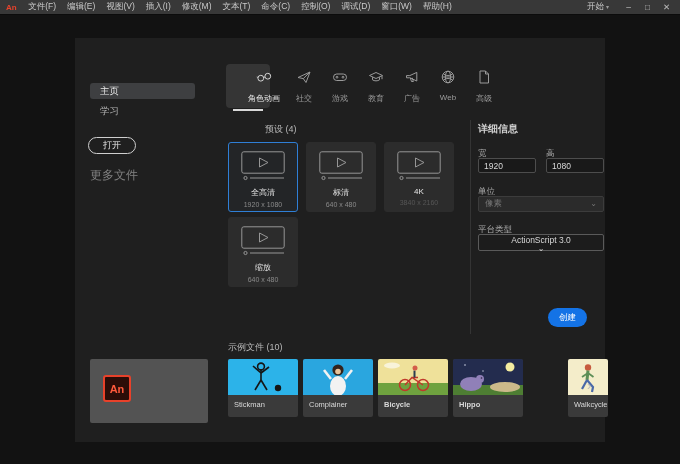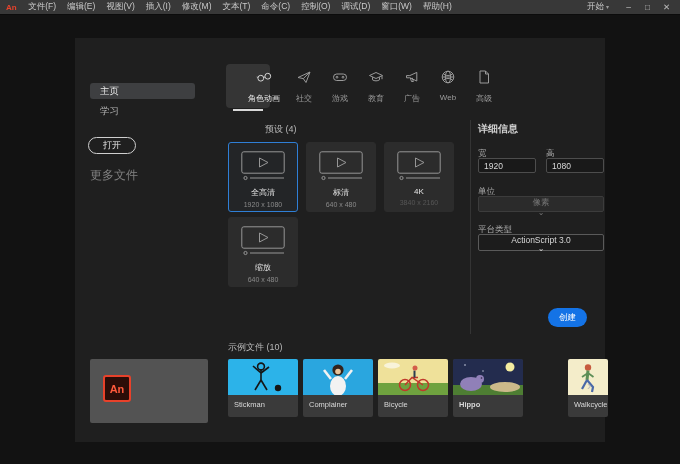--- a/index.html
+++ b/index.html
@@ -52,21 +52,21 @@
 
   
   .v-divider { position:absolute; left:395px; top:82px; width:1px; height:214px; background:#343434; }
   .details-header { position:absolute; left:403px; top:84px; font-size:10px; font-weight:bold; color:#d0d0d0; }
   .fld-label { position:absolute; font-size:8.5px; color:#a8a8a8; }
   .fld-label.dotted { border-bottom:1px dotted #7a7a7a; padding-bottom:1px; }
   .txt-input { position:absolute; width:58px; height:15px; background:#191919; border:1px solid #4d4d4d;
                border-radius:2px; color:#d8d8d8; font-size:8.5px; padding:0 5px; font-family:inherit; }
   .dd { position:absolute; width:126px; height:16px; border-radius:2px; display:flex; align-items:center;
         justify-content:space-between; padding:0 6px; font-size:8.5px; cursor:pointer; }
-  .dd.disabled { background:#2b2b2b; border:1px solid #3c3c3c; color:#757575; cursor:default;flex-direction:column; }
+  .dd.disabled { background:#2b2b2b; border:1px solid #3c3c3c; color:#757575; cursor:default; }
   .dd.active { background:#1c1c1c; border:1px solid #5a5a5a; color:#d8d8d8; }
   .dd-glyph { font-size:8px; line-height:8px; }
   .create-btn { position:absolute; left:473px; top:270px; width:39px; height:19px; line-height:19px;
                 background:#1473e6; border-radius:10px; color:#fff; font-size:8.5px; text-align:center; cursor:pointer; }
 
   
   .sample-card { position:absolute; top:321px; width:70px; border-radius:2px; overflow:hidden;
                  background:#3a3a3a; cursor:pointer; }
   .sample-card.narrow { width:40px;margin-left:40px; }
   .sample-thumb { display:block; }
@@ -290,21 +290,21 @@
           <line x1="33" y1="14" x2="25" y2="7"></line>
             <line x1="33" y1="14" x2="41" y2="8"></line>
           <line x1="33" y1="21" x2="27" y2="31"></line>
             <line x1="33" y1="21" x2="39" y2="31"></line>
         </g>
         <circle cx="50" cy="29" r="3.2" fill="#151515"></circle>
       </svg>
       <div class="sample-name">Stickman</div>
     </div>
 
-    <div class="sample-card" style="left:303px;">
+    <div class="sample-card" style="left:303px;font-weight:bold;">
       <svg class="sample-thumb" width="70" height="36" viewBox="0 0 70 36">
         <rect width="70" height="36" fill="#efe19a"></rect>
         <ellipse cx="14" cy="6.5" rx="8" ry="3" fill="#f8f3d9"></ellipse>
         <rect y="24" width="70" height="12" fill="#6fa23f"></rect>
         <g stroke="#c0392b" stroke-width="1.5" fill="none">
           <circle cx="27" cy="26" r="5.5"></circle>
             <circle cx="45" cy="26" r="5.5"></circle>
           <path d="M27 26 L34 18.5 L45 26 M34 18.5 L40 18.5"></path>
         </g>
         <line x1="36.5" y1="18.5" x2="36.5" y2="11.5" stroke="#2c3e50" stroke-width="2"></line>

